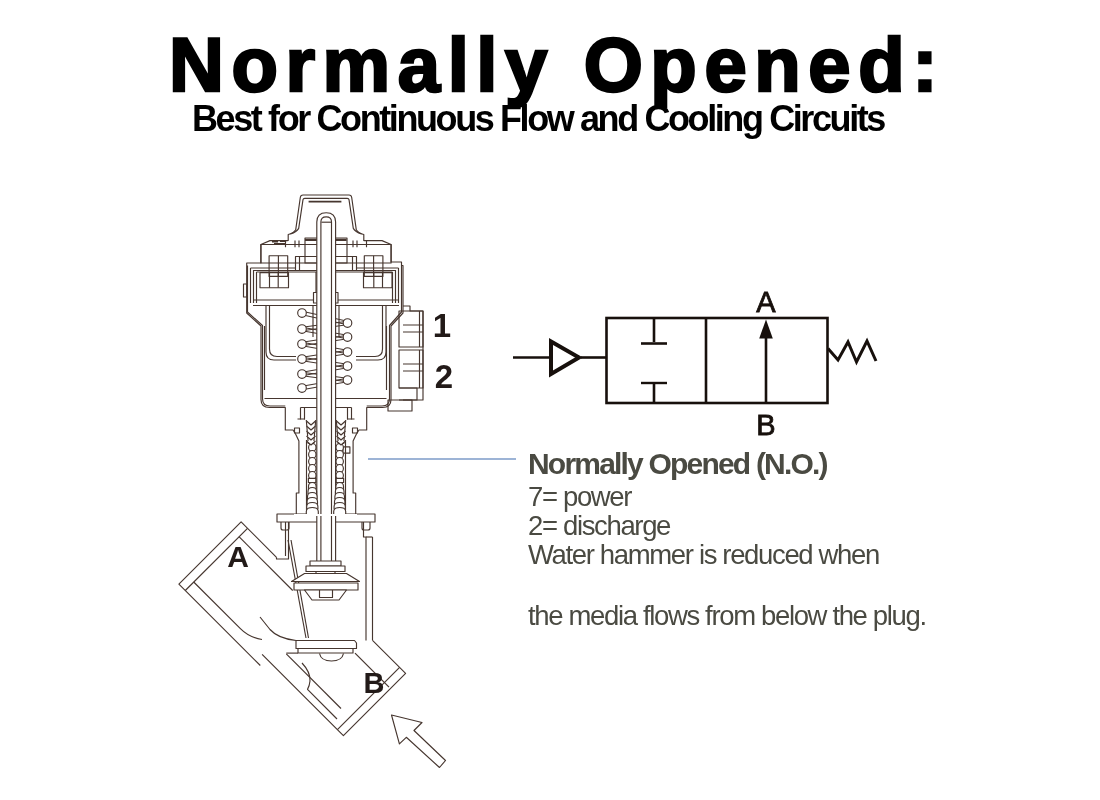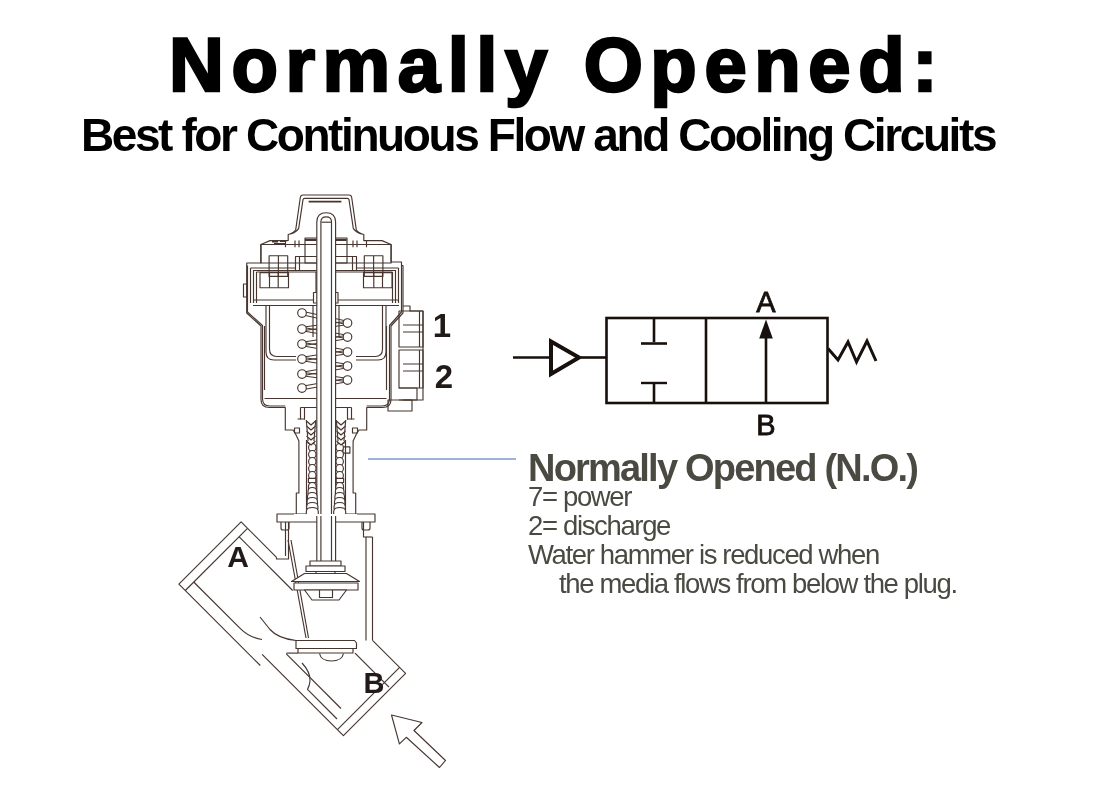--- a/index.html
+++ b/index.html
@@ -1,37 +1,37 @@
 <!DOCTYPE html>
 <html><head>
 <meta charset="utf-8">
 <style>
   html,body{margin:0;padding:0;}
   body{width:1100px;height:800px;background:#ffffff;overflow:hidden;position:relative;
        font-family:"Liberation Sans", sans-serif;}
   .title{position:absolute;left:7px;top:21px;width:1100px;text-align:center;
          font-weight:bold;font-size:76px;letter-spacing:7.6px;color:#000;
          -webkit-text-stroke:2.6px #000;white-space:nowrap;}
-  .subtitle{position:absolute;left:0;top:108px;width:1076px;text-align:center;
-         font-weight:bold;font-size:46px;letter-spacing:-2.4px;color:#000;
+  .subtitle{position:absolute;left:0;top:98px;width:1076px;text-align:center;
+         font-weight:bold;font-size:36px;letter-spacing:-2.4px;color:#000;
          white-space:nowrap;}
   .tb{position:absolute;color:#4a4a42;white-space:nowrap;}
-  .tb1{left:528px;top:447px;font-size:38px;font-weight:bold;letter-spacing:-1.8px;}
+  .tb1{left:528px;top:447px;font-size:30px;font-weight:bold;letter-spacing:-1.8px;}
   .tbl{left:528px;font-size:27.5px;letter-spacing:-1.35px;}
   svg{position:absolute;left:0;top:0;}
 </style>
 </head>
 <body>
 <div class="title">Normally Opened:</div>
 <div class="subtitle">Best for Continuous Flow and Cooling Circuits</div>
 <div class="tb tb1">Normally Opened (N.O.)</div>
 <div class="tb tbl" style="top:481px;">7= power</div>
 <div class="tb tbl" style="top:510px;text-align:right;">2= discharge</div>
 <div class="tb tbl" style="top:539px;">Water hammer is reduced when</div>
-<div class="tb tbl" style="top:568px;margin-left:31px;">the media flows from below the plug.</div>
+<div class="tb tbl" style="top:600px;">the media flows from below the plug.</div>
 <svg width="1100" height="800" viewBox="0 0 1100 800">
 
   <line x1="368" y1="459" x2="516" y2="459" stroke="#7d9bc8" stroke-width="1.4"></line>
 
   <g stroke="#17100c" fill="none">
     <line x1="513" y1="357.5" x2="549" y2="357.5" stroke-width="2.6"></line>
     <path d="M551,341.5 L551,374 L579,357.5 Z" stroke-width="4" fill="#fff"></path>
     <line x1="581" y1="357.5" x2="606" y2="357.5" stroke-width="2.6"></line>
     <rect x="606.5" y="318" width="221" height="85" stroke-width="2.6"></rect>
     <line x1="706" y1="318" x2="706" y2="403" stroke-width="2.6"></line>

